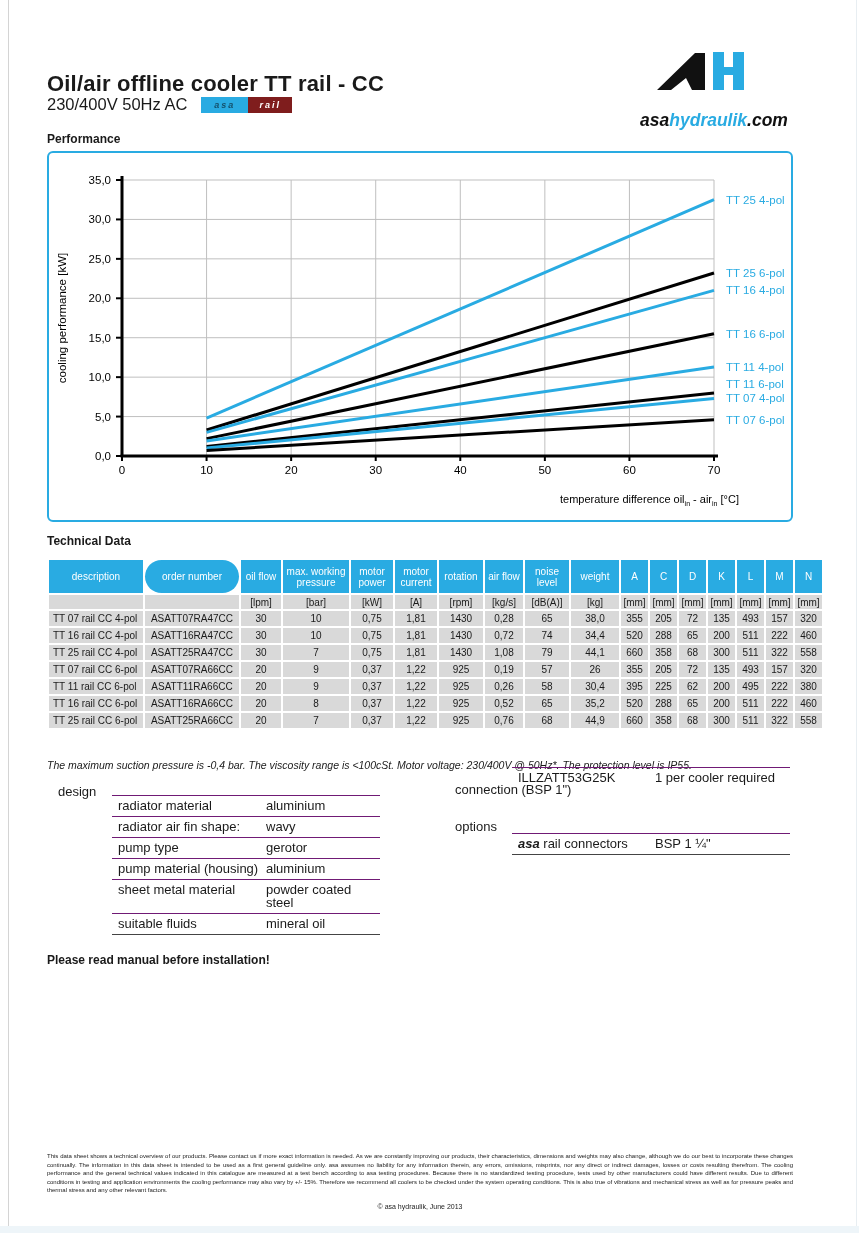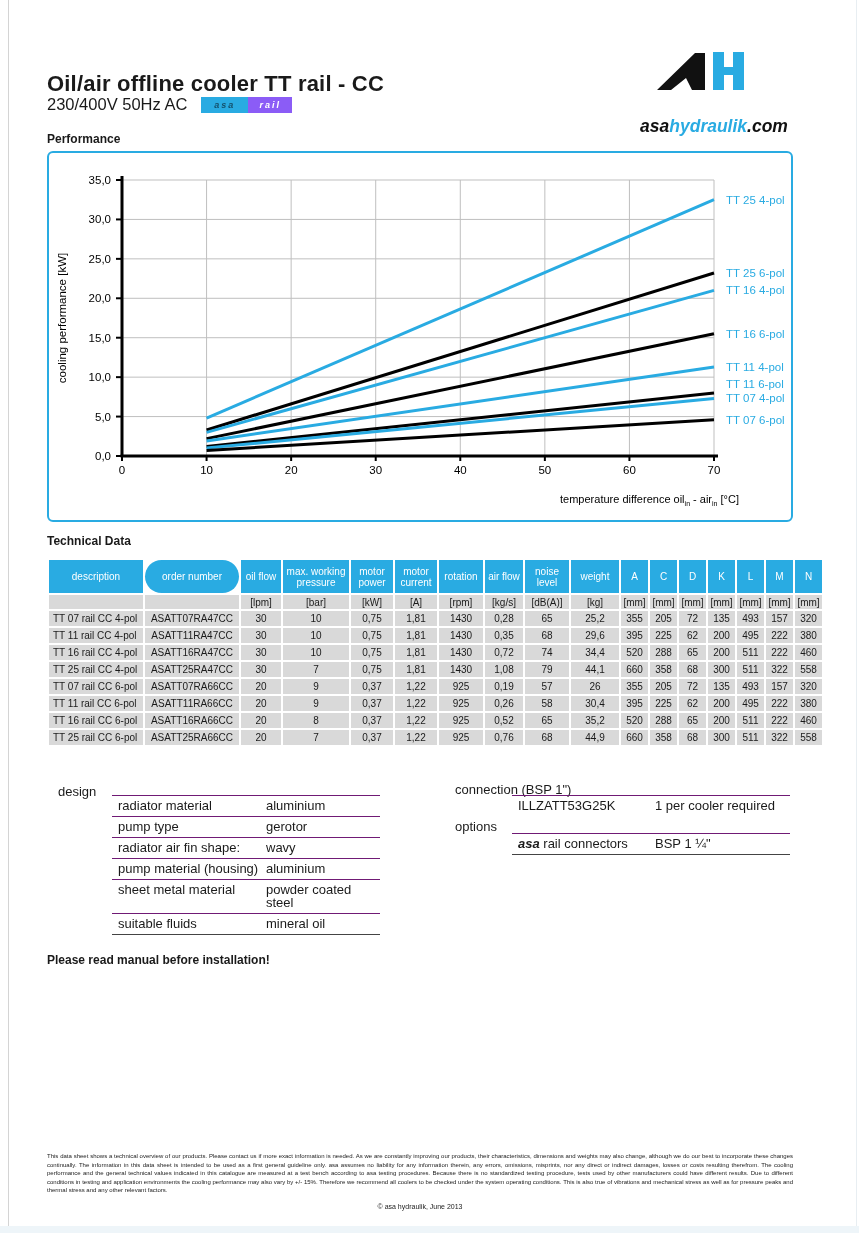--- a/index.html
+++ b/index.html
@@ -7,24 +7,24 @@
   .page{position:relative;width:859px;height:1233px;background:#ffffff;overflow:hidden;}
   .edge-left{position:absolute;left:8px;top:0;bottom:0;width:1px;background:#d4d4d4;}
   .edge-right{position:absolute;right:2px;top:0;bottom:0;width:1px;background:#e8eef2;}
   .edge-bottom{position:absolute;left:0;right:0;bottom:0;height:7px;background:#eef5f9;}
 
   
   .title{position:absolute;left:47px;top:56px;font-size:22px;font-weight:bold;letter-spacing:0.2px;}
   .subtitle-row{position:absolute;left:47px;top:95px;font-size:16.5px;display:flex;align-items:center;}
   .badge{display:inline-flex;margin-left:14px;height:16px;font-size:9px;font-style:italic;font-weight:bold;letter-spacing:2px;}
   .badge-asa{background:#29abe2;color:#14506b;display:flex;align-items:center;justify-content:center;width:47px;}
-  .badge-rail{background:#8b5cf6;color:#fff;display:flex;align-items:center;justify-content:center;width:44px;}
+  .badge-rail{background:#7f1d1d;color:#fff;display:flex;align-items:center;justify-content:center;width:44px;}
 
   .logo{position:absolute;left:634px;top:50px;width:160px;text-align:center;}
-  .logo-text{font-size:17.5px;font-weight:bold;font-style:italic;margin-top:18px;white-space:nowrap;}
+  .logo-text{font-size:17.5px;font-weight:bold;font-style:italic;margin-top:12px;white-space:nowrap;}
   .lt-blue{color:#29abe2;}
   .lt-black{color:#111;}
 
   .h2{position:absolute;font-size:12px;color:#1a1a1a;}
 
   
   .chart-panel{position:absolute;left:47px;top:151px;width:742px;height:367px;border:2px solid #29abe2;border-radius:6px;background:#fff;}
   .chart-panel svg{display:block;width:742px;height:367px;}
   .chart-xlabel{position:absolute;right:52px;top:340px;font-size:11px;color:#000;}
   .chart-xlabel sub{font-size:7px;}
@@ -203,47 +203,28 @@
         <tr>
           <td class="desc">TT 07 rail CC 4-pol</td>
           <td class="">ASATT07RA47CC</td>
           <td class="">30</td>
           <td class="">10</td>
           <td class="">0,75</td>
           <td class="">1,81</td>
           <td class="">1430</td>
           <td class="">0,28</td>
           <td class="">65</td>
-          <td class="">25,2</td>
+          <td class="">38,0</td>
           <td class="">355</td>
           <td class="">205</td>
           <td class="">72</td>
           <td class="">135</td>
           <td class="">493</td>
           <td class="">157</td>
           <td class="">320</td>
-        </tr>
-        <tr>
-          <td class="desc">TT 11 rail CC 4-pol</td>
-          <td class="">ASATT11RA47CC</td>
-          <td class="">30</td>
-          <td class="">10</td>
-          <td class="">0,75</td>
-          <td class="">1,81</td>
-          <td class="">1430</td>
-          <td class="">0,35</td>
-          <td class="">68</td>
-          <td class="">29,6</td>
-          <td class="">395</td>
-          <td class="">225</td>
-          <td class="">62</td>
-          <td class="">200</td>
-          <td class="">495</td>
-          <td class="">222</td>
-          <td class="">380</td>
         </tr>
         <tr>
           <td class="desc">TT 16 rail CC 4-pol</td>
           <td class="">ASATT16RA47CC</td>
           <td class="">30</td>
           <td class="">10</td>
           <td class="">0,75</td>
           <td class="">1,81</td>
           <td class="">1430</td>
           <td class="">0,72</td>
@@ -348,51 +329,52 @@
           <td class="">358</td>
           <td class="">68</td>
           <td class="">300</td>
           <td class="">511</td>
           <td class="">322</td>
           <td class="">558</td>
         </tr>
       </tbody>
     </table>
 
+  <p class="note">The maximum suction pressure is -0,4 bar. The viscosity range is &lt;100cSt. Motor voltage: 230/400V @ 50Hz*. The protection level is IP55.</p>
 
   <span class="spec-label" style="left:58px;top:784px;">design</span>
   <div class="spec-table" id="design-table" style="left:112px;top:795px;width:268px;">
       <div class="spec-row">
         <span class="spec-key">radiator material</span>
         <span class="spec-val">aluminium</span>
       </div>
       <div class="spec-row">
+        <span class="spec-key">radiator air fin shape:</span>
+        <span class="spec-val">wavy</span>
+      </div>
+      <div class="spec-row">
         <span class="spec-key">pump type</span>
         <span class="spec-val">gerotor</span>
       </div>
       <div class="spec-row">
-        <span class="spec-key">radiator air fin shape:</span>
-        <span class="spec-val">wavy</span>
-      </div>
-      <div class="spec-row">
         <span class="spec-key">pump material (housing)</span>
         <span class="spec-val">aluminium</span>
       </div>
       <div class="spec-row">
         <span class="spec-key">sheet metal material</span>
         <span class="spec-val">powder coated steel</span>
       </div>
       <div class="spec-row">
         <span class="spec-key">suitable fluids</span>
         <span class="spec-val">mineral oil</span>
       </div>
     </div>
 
   <span class="spec-label" style="left:455px;top:782px;">connection (BSP 1")</span>
-  <div class="spec-table narrow no-bottom" id="connection-table" style="left:512px;top:795px;width:278px;">
+  <div class="spec-table narrow no-bottom" id="connection-table" style="left:512px;top:767px;width:278px;">
       <div class="spec-row">
         <span class="spec-key">ILLZATT53G25K</span>
         <span class="spec-val">1 per cooler required</span>
       </div>
     </div>
 
   <span class="spec-label" style="left:455px;top:819px;">options</span>
   <div class="spec-table narrow" id="options-table" style="left:512px;top:833px;width:278px;">
       <div class="spec-row">
         <span class="spec-key"><b><i>asa</i></b> rail connectors</span>

